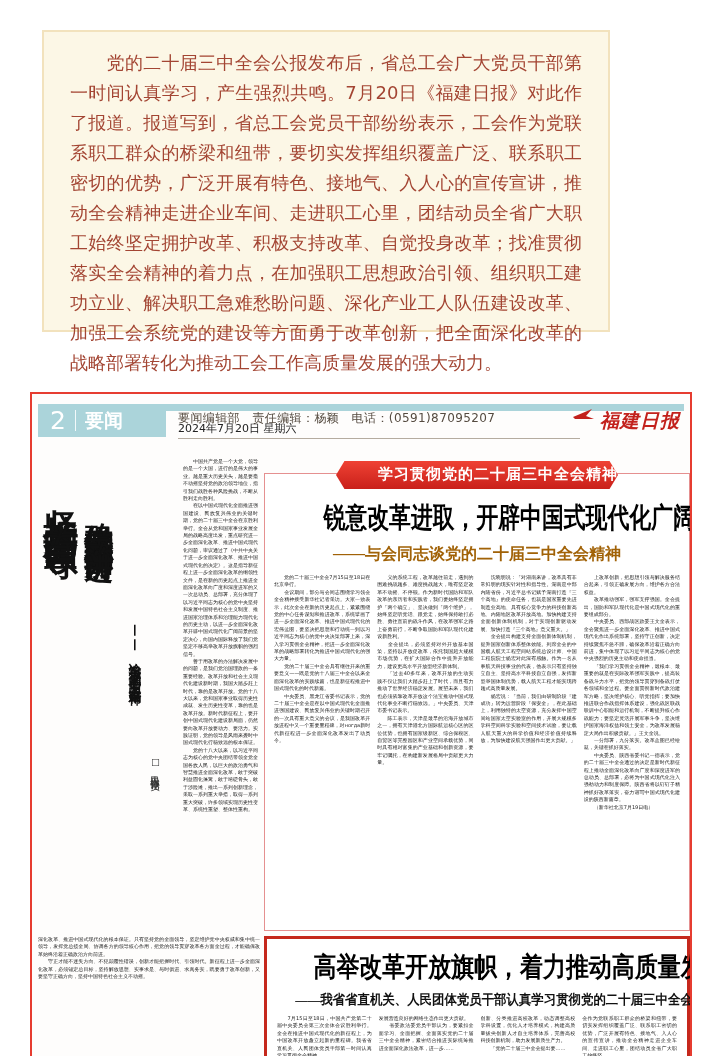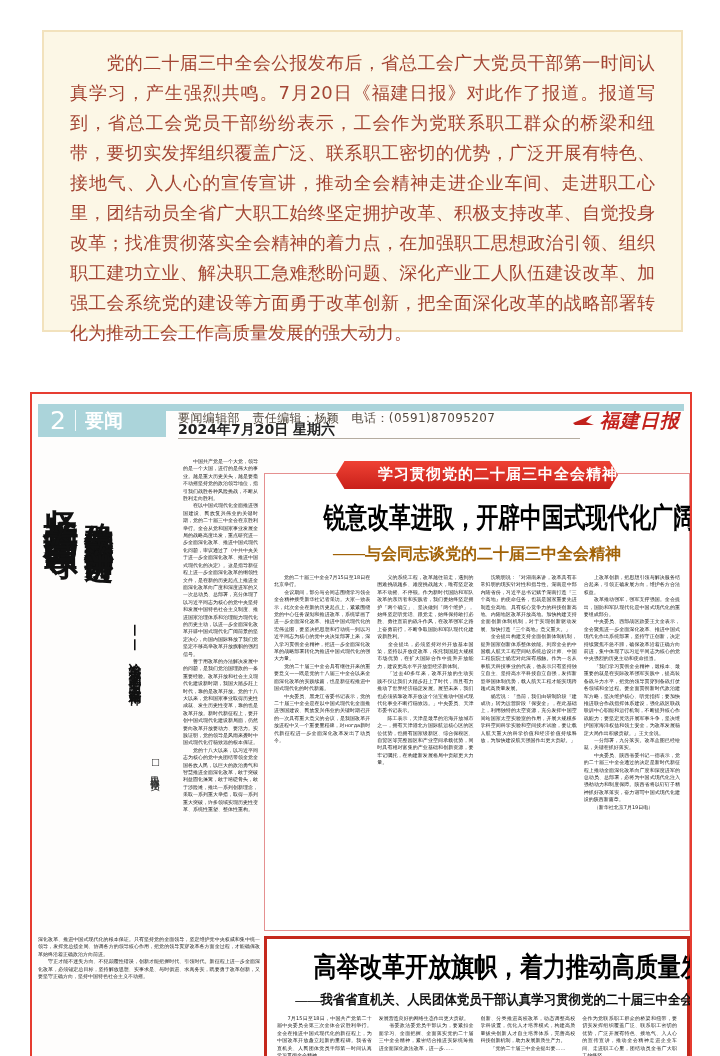--- a/index.html
+++ b/index.html
@@ -1,40 +1,40 @@
 <!DOCTYPE html>
 <html><head>
 <meta charset="utf-8">
 <style>
   html,body{margin:0;padding:0;background:#fff;}
   .page{position:relative;width:720px;height:1056px;background:#ffffff;overflow:hidden;
         font-family:"DejaVu Sans",sans-serif;}
   .abs{position:absolute;}
 
   
-  .quote-box{left:42px;top:30px;width:641px;height:302px;box-sizing:border-box;
+  .quote-box{left:42px;top:30px;width:568px;height:302px;box-sizing:border-box;
     background:#fcf7e6;border:2px solid #f2e2bd;padding:16px 26px;
     font-size:18px;line-height:30px;color:#a34533;text-align:justify;font-weight:500;}
 
   
   .newspaper{left:30px;top:392px;width:662px;height:664px;box-sizing:border-box;
     background:#fefdfc;border-top:2px solid #e63c30;border-left:2px solid #e63c30;
     border-right:2px solid #e63c30;overflow:hidden;}
   .np-inner{position:relative;width:658px;height:662px;}
 
   .teal-bar{left:6px;top:10px;width:646px;height:7px;background:#abd4da;}
   .pagebox{left:6px;top:10px;width:128px;height:33px;background:#abd4da;display:flex;
     align-items:center;color:#fff;padding-left:12px;box-sizing:border-box;}
   .pagenum{font-size:25px;line-height:1;}
   .section{font-size:19px;font-weight:700;margin-left:9px;padding-left:9px;
     border-left:1px solid rgba(255,255,255,.85);line-height:1.1;}
   .deptline{left:146px;top:16px;font-size:12px;color:#554b40;letter-spacing:.4px;}
-  .dateline{left:146px;top:27px;font-size:14px;color:#222;font-weight:700;}
+  .dateline{left:146px;top:27px;font-size:11px;color:#222;font-weight:400;}
   .header-rule{left:146px;top:44px;width:402px;height:1px;background:#b5aca0;}
-  .masthead{right:10px;top:14px;display:flex;align-items:flex-end;gap:4px;color:#c2211c;}
+  .masthead{right:10px;top:14px;display:flex;align-items:flex-start;gap:4px;color:#c2211c;}
   .masthead-text{font-family:"Liberation Serif",serif;font-style:italic;font-weight:700;
     font-size:19px;letter-spacing:1px;}
 
   
   .commentary{left:6px;top:62px;width:222px;height:600px;}
   .vert{writing-mode:vertical-rl;text-orientation:mixed;}
   .vh1{left:4px;top:26px;font-size:35px;font-weight:900;letter-spacing:5px;line-height:1.05;color:#111;}
   .vh2{left:46px;top:44px;font-size:29px;font-weight:900;letter-spacing:2px;line-height:1.05;color:#111;}
   .vsub{left:88px;top:168px;font-size:12.5px;font-weight:700;letter-spacing:2px;color:#111;}
   .vby{left:110px;top:300px;font-size:9.5px;color:#333;letter-spacing:1px;}

